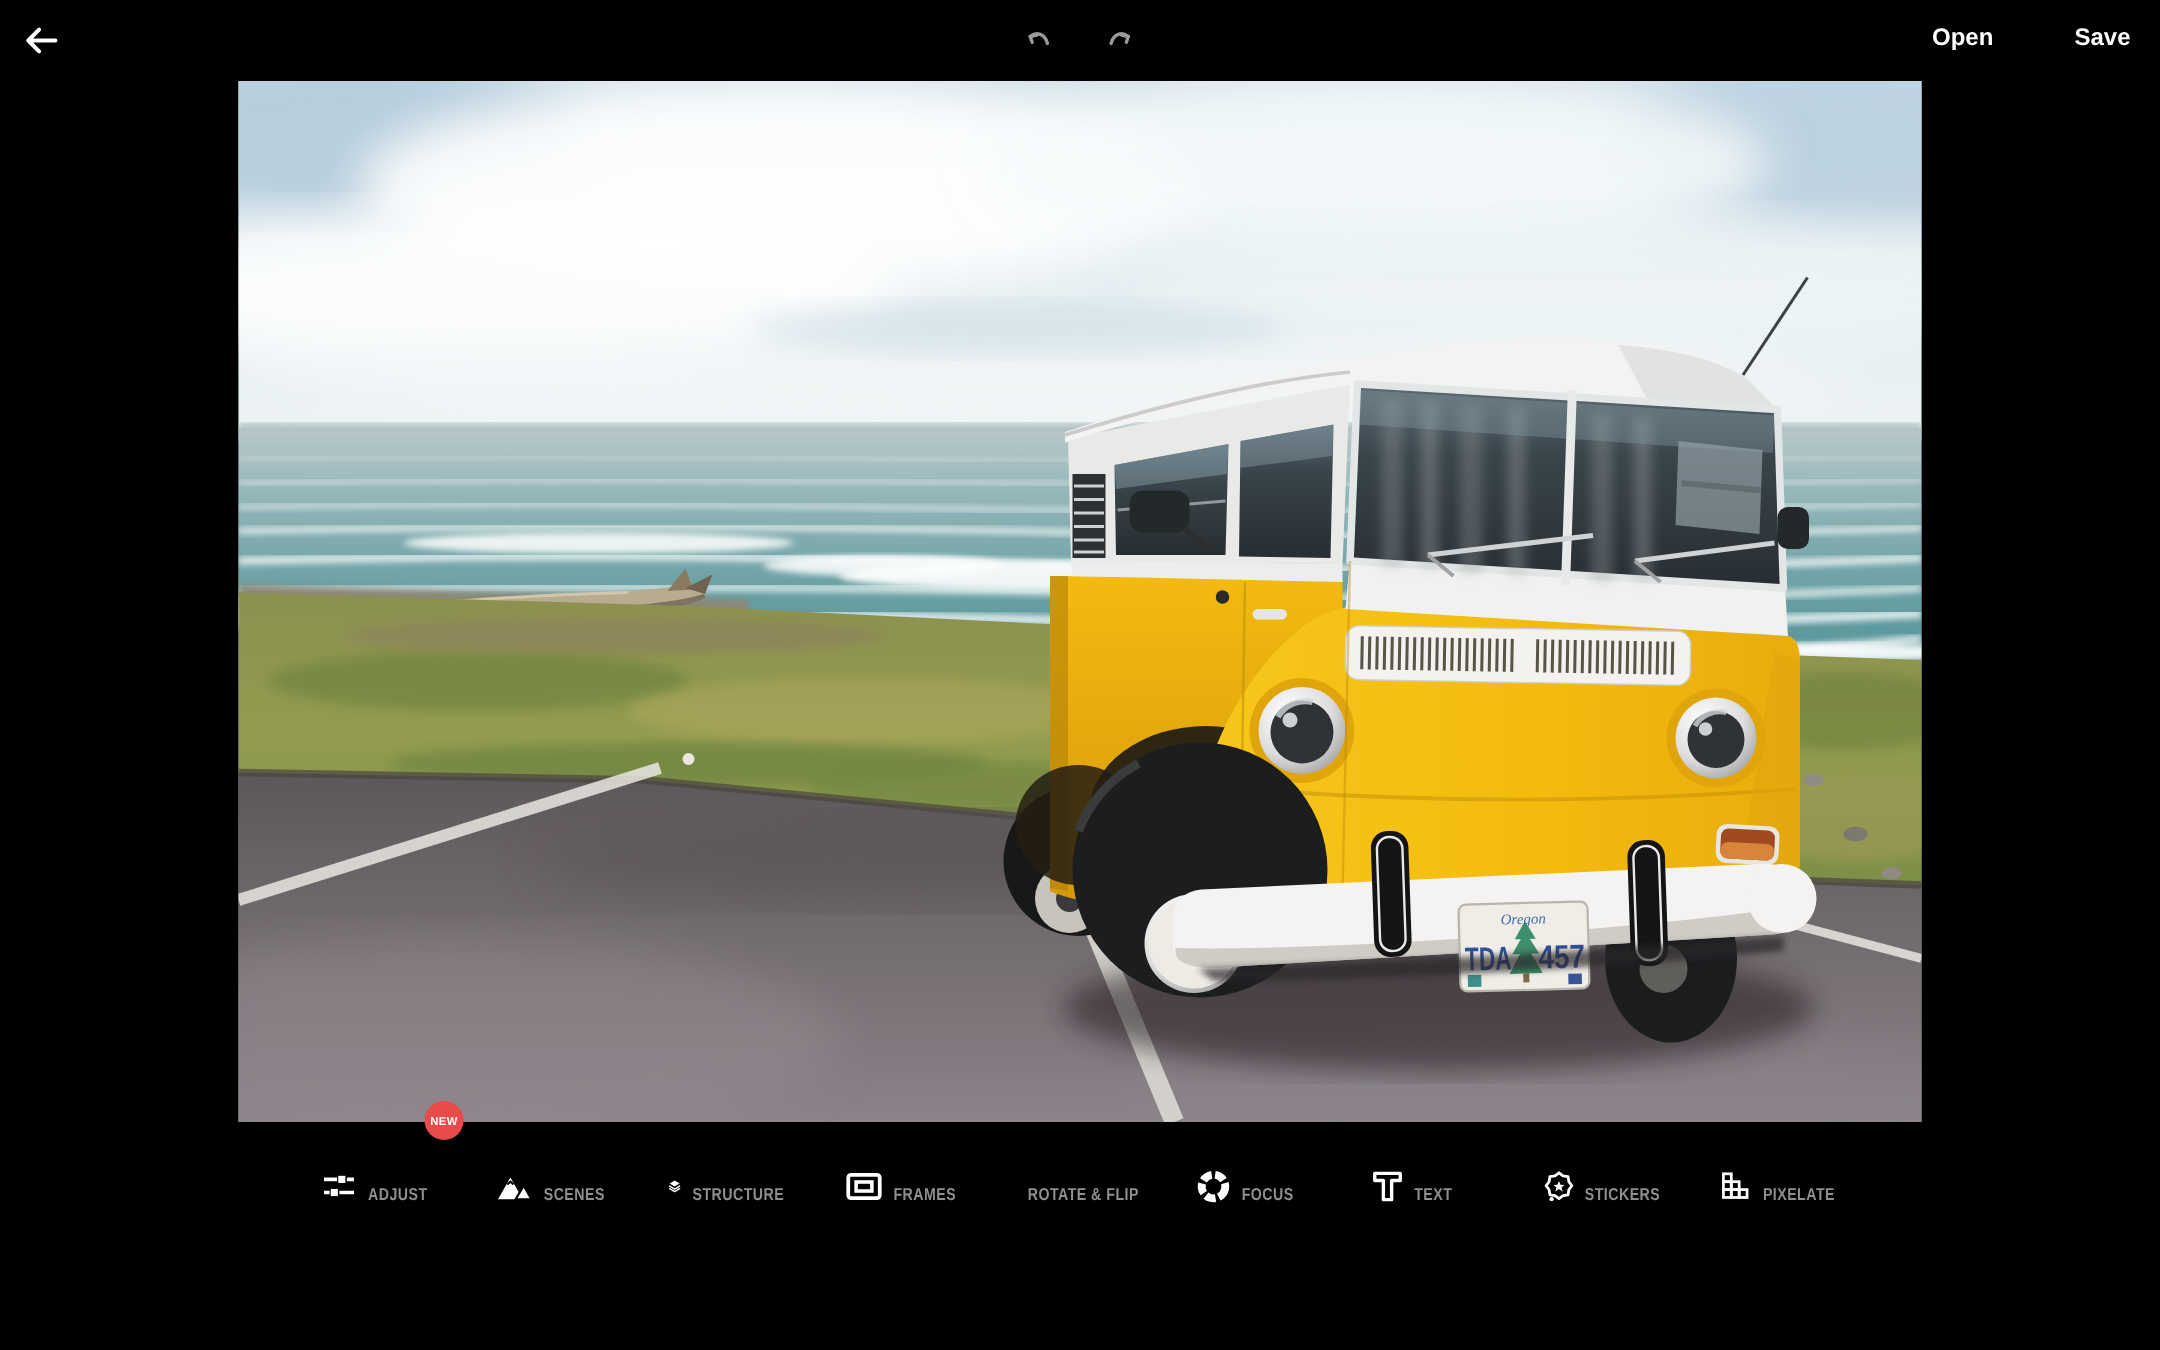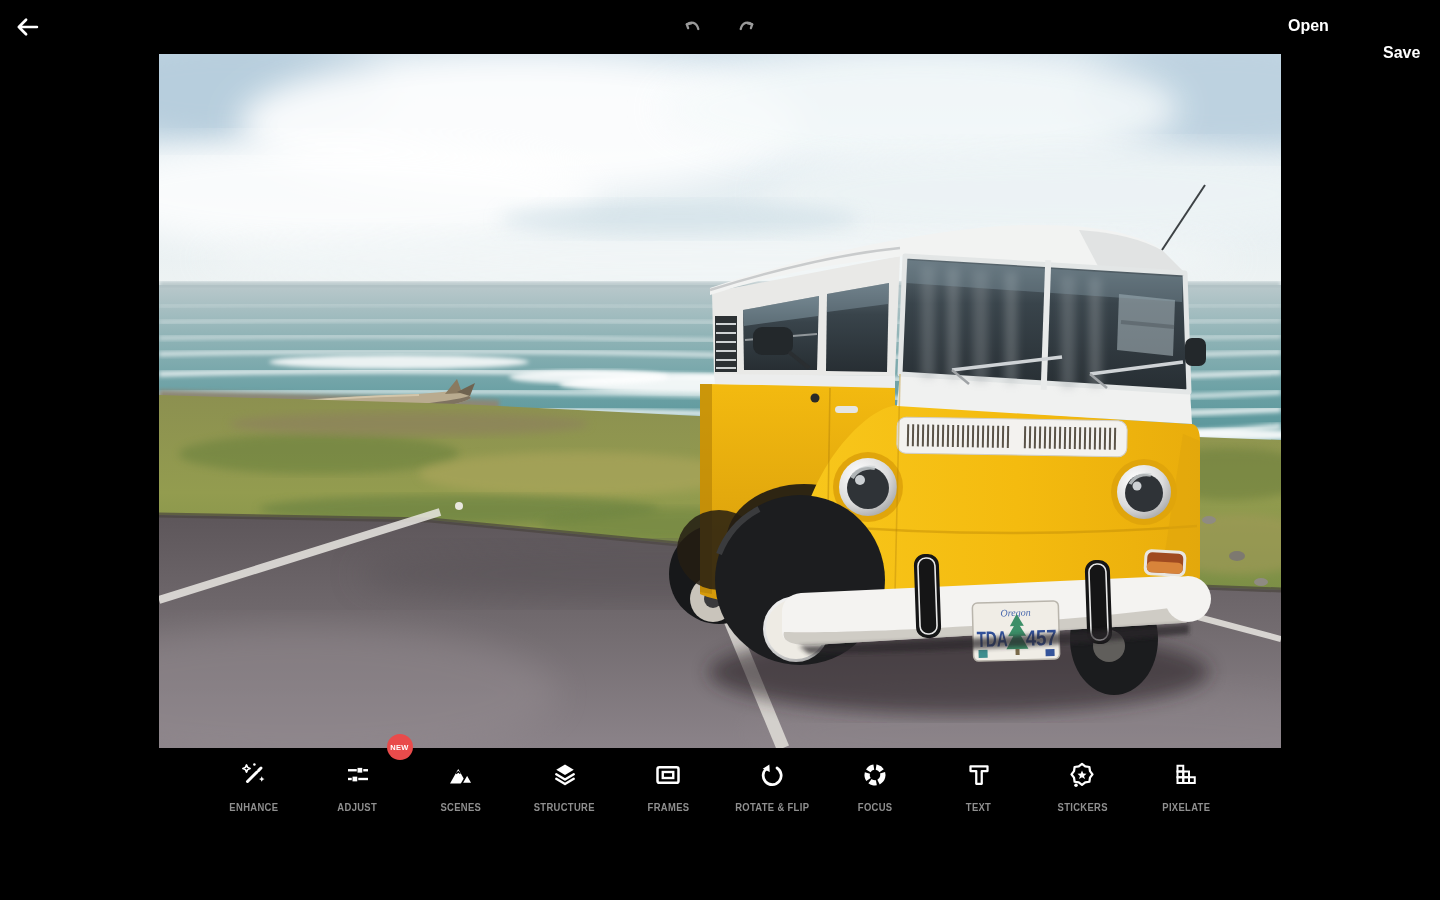--- a/index.html
+++ b/index.html
@@ -4,28 +4,28 @@
 <style>
   html,body{margin:0;padding:0;background:#000;}
   .stage{position:relative;width:1440px;height:900px;background:#000;overflow:hidden;
          font-family:"Liberation Sans",sans-serif;}
   
   .topbar{position:absolute;left:0;top:0;width:1440px;height:54px;background:#000;}
   .back-btn{position:absolute;left:13px;top:13px;width:28px;height:28px;cursor:pointer;}
   .undo-btn{position:absolute;left:679px;top:15px;width:26px;height:26px;}
   .redo-btn{position:absolute;left:734px;top:15px;width:26px;height:26px;}
   .open-btn{position:absolute;left:1288px;top:17px;color:#fff;font-size:16px;font-weight:bold;}
-  .save-btn{position:absolute;left:1383px;top:17px;color:#fff;font-size:16px;font-weight:bold;margin-top:27px;}
+  .save-btn{position:absolute;left:1383px;top:17px;color:#fff;font-size:16px;font-weight:bold;}
   
   .photo{position:absolute;left:159px;top:54px;width:1122px;height:694px;background:#9db8bd;}
   
   .toolbar{position:absolute;left:159px;top:748px;width:1122px;height:102px;background:#000;
            display:flex;justify-content:space-between;align-items:flex-start;
            padding:0 52px;box-sizing:border-box;}
-  .tool{width:86px;display:flex;flex-direction:column;align-items:center;padding-top:12px;position:relative;cursor:pointer;}
+  .tool{width:86px;display:flex;flex-direction:row;align-items:center;padding-top:28px;position:relative;cursor:pointer;}
   .tool .ticon{width:30px;height:30px;position:relative;}
   .tool .tlabel{margin-top:11px;font-size:11.5px;font-weight:bold;color:#8f8f8f;
                 letter-spacing:.4px;white-space:nowrap;transform:scaleX(.82);}
   .badge{position:absolute;top:-12px;right:-14px;width:26px;height:26px;border-radius:50%;
          background:#e94b4b;color:#fff;font-size:7.5px;font-weight:bold;
          display:flex;align-items:center;justify-content:center;letter-spacing:.3px;}
   
   .navbar{position:absolute;left:0;top:850px;width:1440px;height:50px;background:#000;}
 </style>
 </head>
@@ -386,31 +386,20 @@
         <rect x="886" y="596" width="9" height="7" fill="#35549a"></rect>
       </g>
 
       <path d="M640 592 Q 840 585 1030 570 L 1030 580 Q 840 598 650 600 Z" fill="#2c272a" opacity=".7" filter="url(#b2)"></path>
     </g>
   </svg>
   </div>
 
   <div class="toolbar">
 
-    <div class="tool">
-      <svg class="ticon" viewBox="0 0 24 24">
-        <path d="M6.8 17.2 L14.4 9.6" stroke="#fff" stroke-width="2.4" stroke-linecap="round"></path>
-        <path d="M15.7 8.3 L17.6 6.4" stroke="#fff" stroke-width="2.4" stroke-linecap="round"></path>
-        <path d="M6 3.9 L6.9 5.9 L8.9 6.8 L6.9 7.7 L6 9.7 L5.1 7.7 L3.1 6.8 L5.1 5.9 Z" fill="none" stroke="#fff" stroke-width="1.3" stroke-linejoin="round"></path>
-        <path d="M18.2 13 l.7 1.5 1.5.7 -1.5.7 -.7 1.5 -.7-1.5 -1.5-.7 1.5-.7 Z" fill="#fff"></path>
-        <circle cx="12.3" cy="3.6" r="1" fill="#fff"></circle>
-      </svg>
-
-      <div class="tlabel">ENHANCE</div>
-    </div>
 
     <div class="tool">
       <svg class="ticon" viewBox="0 0 24 24">
         <line x1="4" y1="8.2" x2="11" y2="8.2" stroke="#fff" stroke-width="1.9"></line>
         <rect x="11.6" y="6.3" width="3.8" height="3.8" fill="#fff"></rect>
         <line x1="16.2" y1="8.2" x2="20" y2="8.2" stroke="#fff" stroke-width="1.9"></line>
         <line x1="4" y1="15.2" x2="7" y2="15.2" stroke="#fff" stroke-width="1.9"></line>
         <rect x="7.6" y="13.3" width="3.8" height="3.8" fill="#fff"></rect>
         <line x1="12.2" y1="15.2" x2="20" y2="15.2" stroke="#fff" stroke-width="1.9"></line>
       </svg>

